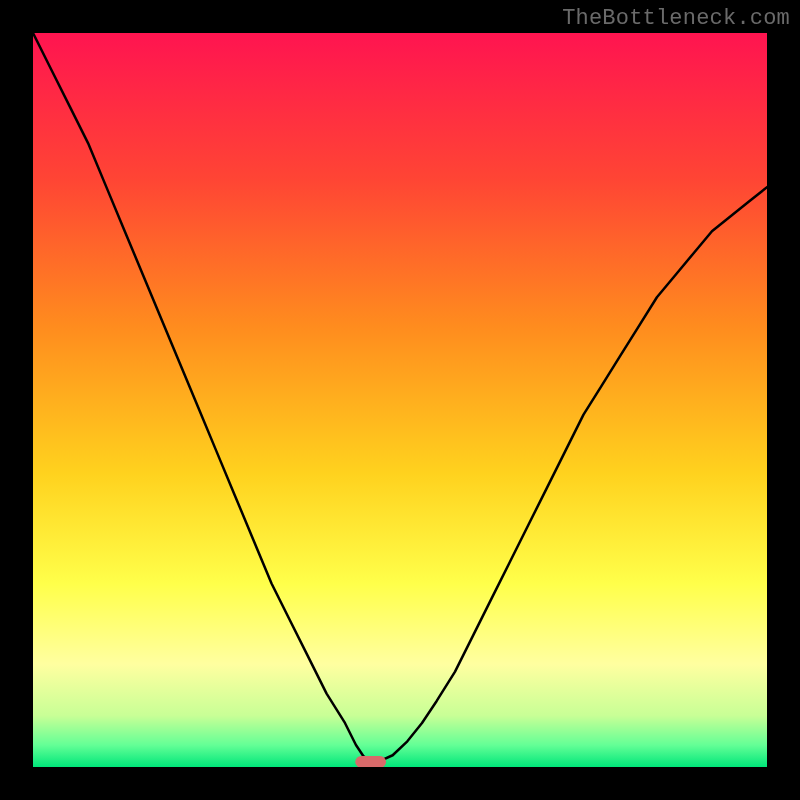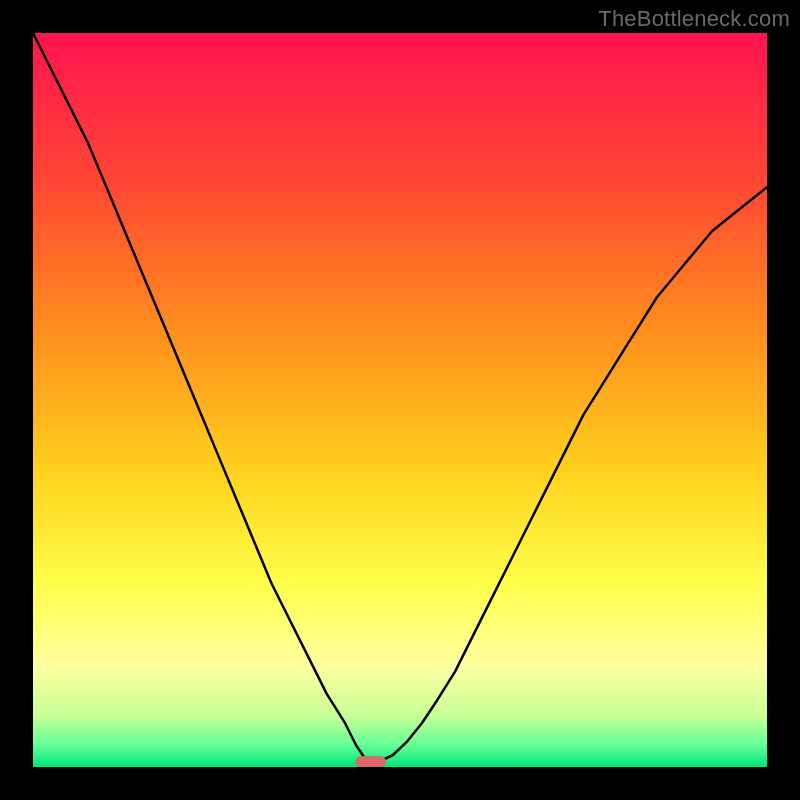--- a/index.html
+++ b/index.html
@@ -25,20 +25,21 @@
     height: 734px;
   }
   .watermark {
     position: absolute;
     top: 6px;
     right: 10px;
     color: #6a6a6a;
     font-size: 22px;
     font-weight: 500;
     letter-spacing: 0.2px;
+    font-family: Liberation Mono, monospace;
   }
 </style>
 </head>
 <body>
 
 <div class="frame">
   <div class="watermark">TheBottleneck.com</div>
   <svg class="plot" viewBox="0 0 734 734" preserveAspectRatio="none">
     <defs>
       <linearGradient id="bg-grad" x1="0" y1="0" x2="0" y2="1">

